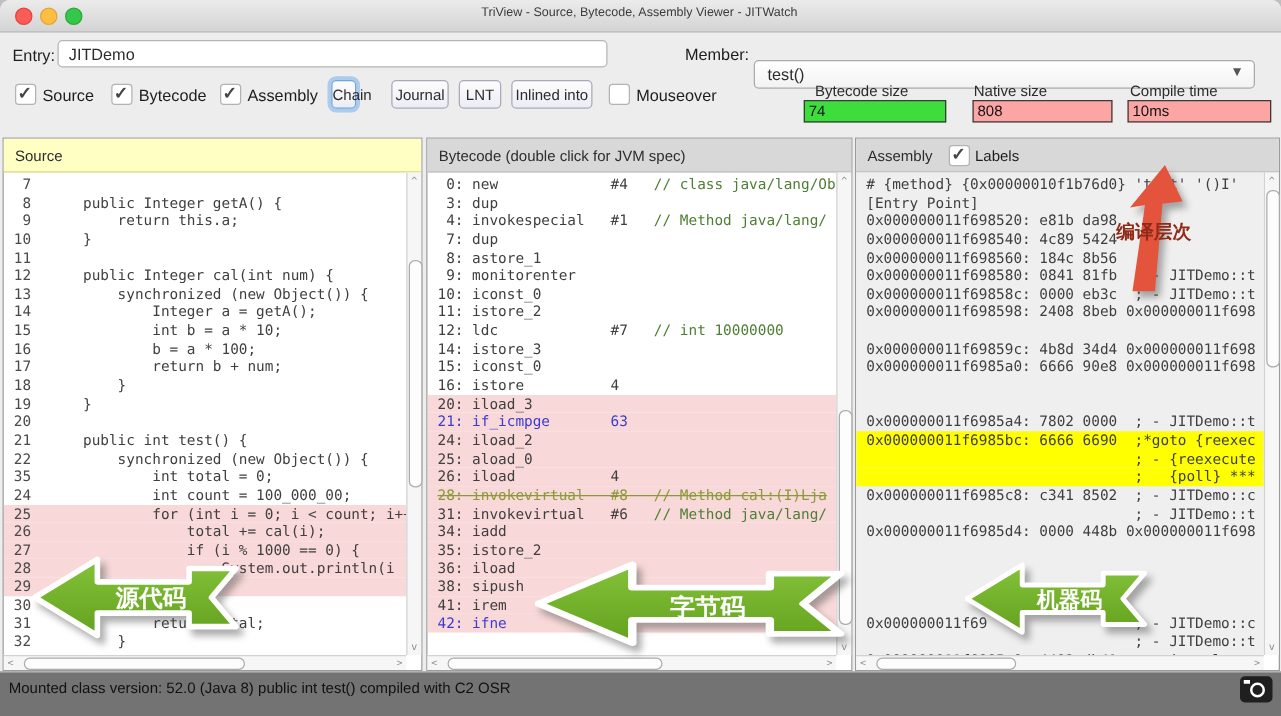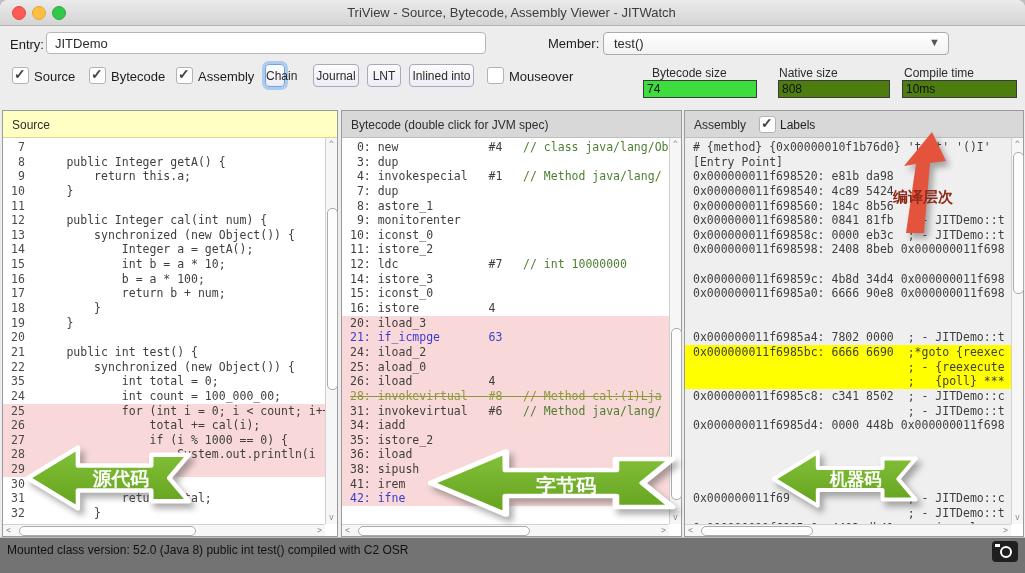--- a/index.html
+++ b/index.html
@@ -5,36 +5,36 @@
   html,body{margin:0;padding:0;background:#bfbfbf;}
   .window{position:relative;width:1025px;height:573px;background:#ededed;
     font-family:"Liberation Sans",sans-serif;overflow:hidden;border-radius:8px 8px 0 0;}
   
   .titlebar{position:absolute;left:0;top:0;right:0;height:25px;
     background:linear-gradient(#ebebeb,#d4d4d4);border-bottom:1px solid #b4b4b4;}
   .tl{position:absolute;top:6px;width:12px;height:12px;border-radius:50%;}
   .tl.red{left:12px;background:#fc5b57;border:1px solid #e2453f;}
   .tl.yel{left:32px;background:#fdbe41;border:1px solid #e0a63a;}
   .tl.grn{left:52px;background:#34c84a;border:1px solid #2aa83c;}
-  .wtitle{position:absolute;left:0;right:2px;top:5px;text-align:center;font-size:13px;color:#3c3c3c;}
+  .wtitle{position:absolute;left:0;right:2px;top:5px;text-align:center;font-size:10px;color:#3c3c3c;}
   
   .lbl{position:absolute;font-size:13px;color:#1d1d1d;}
   .tfield{position:absolute;height:22px;background:#fff;border:1px solid #b5b5b5;border-radius:4px;
     font-size:13px;color:#2c2c2c;padding:0 8px;font-family:"Liberation Sans",sans-serif;box-sizing:border-box;}
   .combo{position:absolute;background:linear-gradient(#ffffff,#f2f2f2);border:1px solid #ababab;
     border-radius:4px;font-size:13px;color:#2c2c2c;box-sizing:border-box;}
   .combo .cval{position:absolute;left:10px;top:3px;}
   .combo .chev{position:absolute;right:8px;top:3px;color:#555;font-size:11px;}
   .cbx{position:absolute;width:15px;height:15px;background:#fff;border:1px solid #b3b3b3;border-radius:3px;}
   .cbx.checked::after{content:"✓";position:absolute;left:1px;top:-2px;font-size:14px;color:#444;font-weight:bold;}
   .btn{position:absolute;height:23px;background:linear-gradient(#fdfdfe,#ececf4);border:1px solid #a9a9bd;
     border-radius:4px;font-size:12px;color:#2c2c2c;text-align:center;box-sizing:border-box;padding-top:4px;}
   .btn.focus-ring{box-shadow:0 0 0 3px rgba(110,170,235,.5);border-color:#6fa6dd;}
   .statlbl{position:absolute;font-size:12px;color:#2b2b2b;}
-  .statfield{position:absolute;height:15px;background:#4d7c0f;border:1px solid #3a3a3a;
+  .statfield{position:absolute;height:15px;background:#fca5a5;border:1px solid #3a3a3a;
     font-size:12px;color:#111;padding:1px 3px 0 3px;box-sizing:content-box;}
   
   .panel{position:absolute;top:110px;height:427px;background:#fff;border:1px solid #9b9b9b;box-sizing:border-box;}
   .phead{position:absolute;left:0;right:0;top:0;height:27px;font-size:12px;color:#2d2d2d;
     border-bottom:1px solid #bfbfbf;box-sizing:border-box;padding:7px 0 0 9px;}
   .phead.gray{background:#d8d8d8;}
   .phead.yellow{background:#ffffc4;border-bottom-color:#d8d890;}
   .pcontent{position:absolute;left:0;right:12px;top:27px;bottom:12px;overflow:hidden;padding-top:2px;}
   .code-row{height:14.65px;line-height:14.65px;white-space:pre;
     font-family:"DejaVu Sans Mono","Liberation Mono",monospace;font-size:11.5px;color:#3f3f3f;padding-left:8px;}
@@ -75,21 +75,21 @@
   <div class="titlebar">
     <span class="tl red"></span>
     <span class="tl yel"></span>
     <span class="tl grn"></span>
     <div class="wtitle">TriView - Source, Bytecode, Assembly Viewer - JITWatch</div>
   </div>
 
   <div class="lbl" style="left:10px;top:37px;">Entry:</div>
   <input class="tfield" style="left: 46px; top: 32px; width: 440px;" value="JITDemo">
   <div class="lbl" style="left:548px;top:36px;">Member:</div>
-  <div class="combo" style="left:603px;top:32px;width:346px;height:23px;">
+  <div class="combo" style="left:603px;top:48px;width:401px;height:23px;">
     <span class="cval">test()</span>
     <span class="chev">▼</span>
   </div>
 
   <div class="cbx checked" style="left:12px;top:67px;"></div>
   <div class="lbl" style="left:34px;top:69px;">Source</div>
   <div class="cbx checked" style="left:89px;top:67px;"></div>
   <div class="lbl" style="left:111px;top:69px;">Bytecode</div>
   <div class="cbx checked" style="left:176px;top:67px;"></div>
   <div class="lbl" style="left:198px;top:69px;">Assembly</div>
@@ -271,20 +271,20 @@
           <stop offset="1" stop-color="#64a21f"></stop>
         </linearGradient>
       </defs>
     <polygon points="2,40 58,6 58,26 140,26 140,14 182,14 160,40 182,66 140,66 140,54 58,54 58,74" fill="url(#g3)" stroke="#ffffff" stroke-width="5" stroke-linejoin="round"></polygon>
     <text x="106" y="48" text-anchor="middle" fill="#ffffff" font-size="22">机器码</text>
   </svg>
 
   <svg class="anno" style="left:890px;top:130px;" width="60" height="106" viewBox="0 0 60 106">
     <polygon points="42,2 14,36 26,34 16,103 34,103 40,33 56,31" fill="#e4533c"></polygon>
   </svg>
-  <div class="red-label" style="left:893px;top:188px;">编译层次</div>
+  <div class="red-label" style="left:893px;top:176px;">编译层次</div>
 
   <div class="statusbar">
     <div class="status-text">Mounted class version: 52.0 (Java 8) public int test() compiled with C2 OSR</div>
     <div class="camera"></div>
   </div>
 
 </div>
 
 </body></html>

